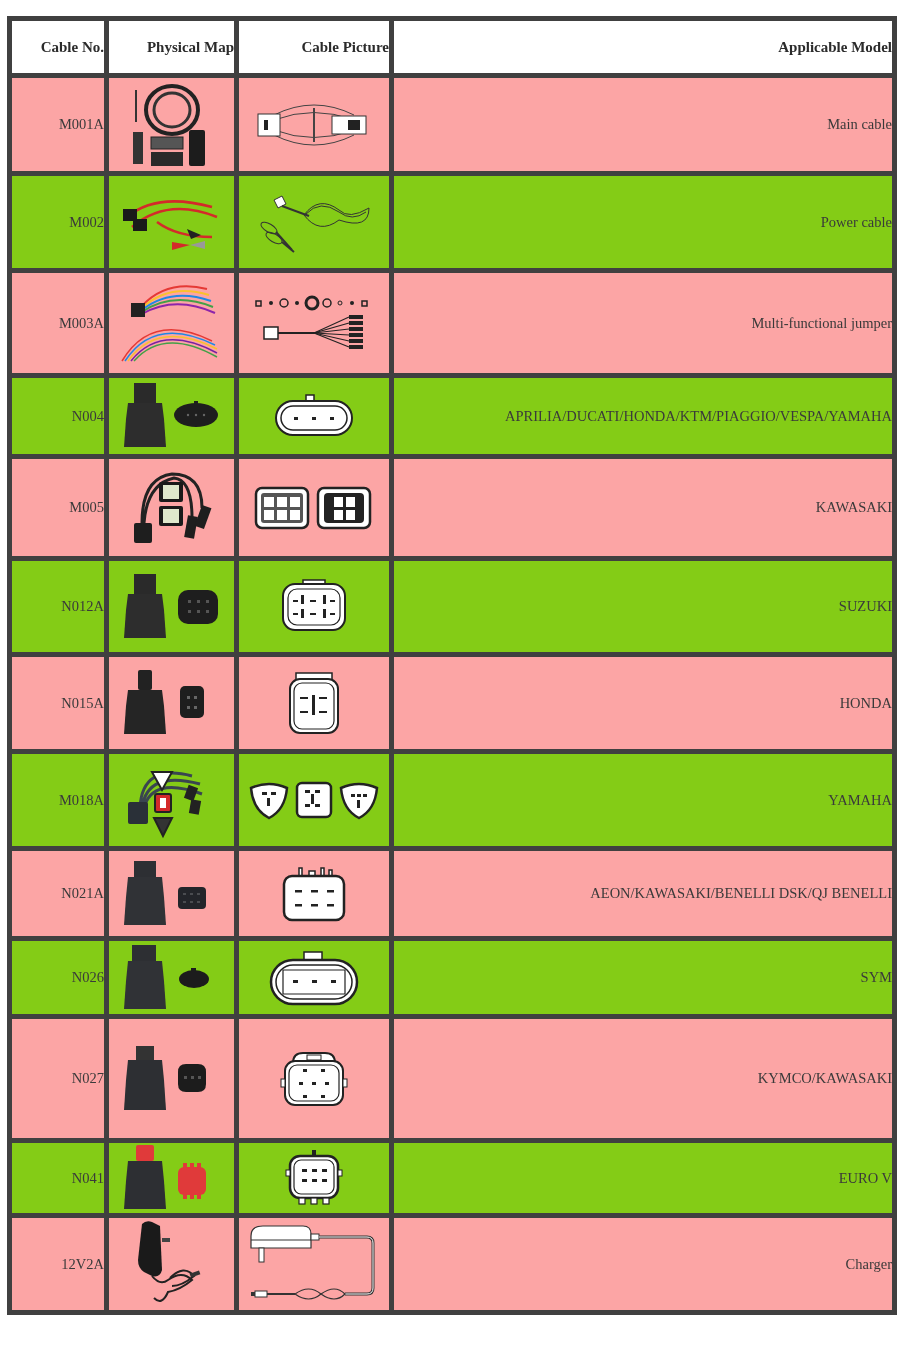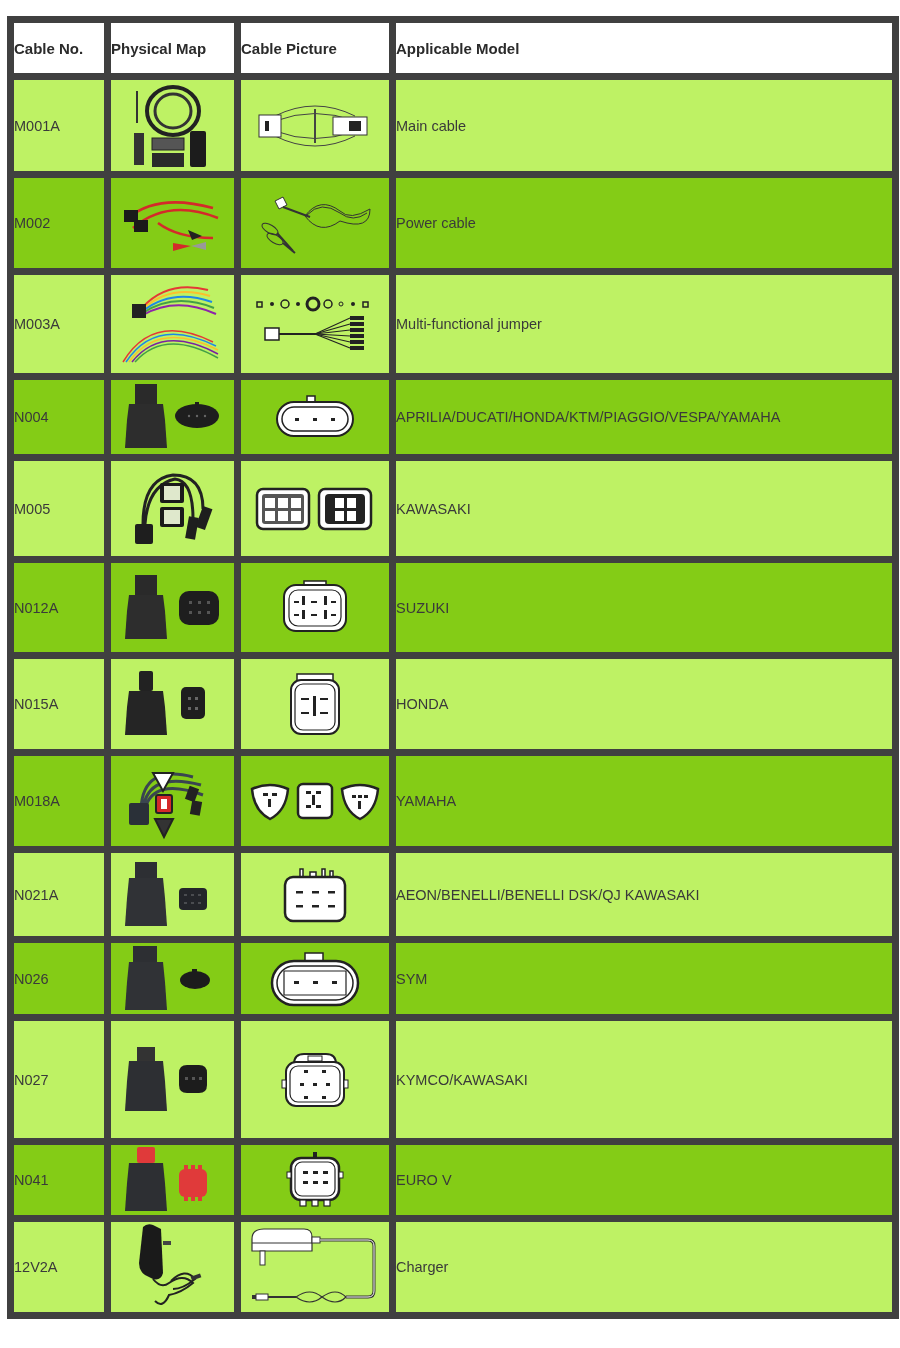--- a/index.html
+++ b/index.html
@@ -1,23 +1,23 @@
 <!DOCTYPE html>
 <html><head>
 <meta charset="utf-8">
 <style>
   * { box-sizing: border-box; margin: 0; padding: 0; }
   html, body { width: 900px; height: 1348px; background: #ffffff; overflow: hidden; }
   body { font-family: "Liberation Sans", "DejaVu Sans", sans-serif; color: #333; }
   .wrap { position: absolute; left: 7px; top: 16px; width: 885px; }
   table { border-collapse: collapse; width: 885px; table-layout: fixed; }
-  td, th { border: 7px solid #404040; text-align: left; vertical-align: middle; }
+  td, th { border: 5px solid #404040; text-align: right; vertical-align: middle; font-family: Liberation Serif, serif; }
   th { height: 57px; font-weight: bold; font-size: 15px; color: #2b2b2b; background: #fff; }
   td { font-size: 14.5px; color: #3a3a3a; }
-  tr.odd td { background: #bef264; }
+  tr.odd td { background: #fca5a5; }
   tr.even td { background: #84cc16; }
   .imgcell { position: relative; }
   svg { display: block; margin: 0 auto; }
 </style>
 </head>
 <body>
 
 <div class="wrap">
 <table>
   <colgroup>
@@ -347,21 +347,21 @@
           <g fill="#222">
                 <rect x="14" y="24" width="7" height="2.5"></rect>
                 <rect x="30" y="24" width="7" height="2.5"></rect>
                 <rect x="46" y="24" width="7" height="2.5"></rect>
           <rect x="14" y="38" width="7" height="2.5"></rect>
                 <rect x="30" y="38" width="7" height="2.5"></rect>
                 <rect x="46" y="38" width="7" height="2.5"></rect>
               </g>
         </svg>
       </td>
-      <td>AEON/BENELLI/BENELLI DSK/QJ KAWASAKI</td>
+      <td>AEON/KAWASAKI/BENELLI DSK/QJ BENELLI</td>
     </tr>
 
     <tr class="even" style="height:78px">
       <td>N026</td>
       <td class="imgcell">
         <svg width="100" height="70" viewBox="0 0 100 70">
           <rect x="10" y="2" width="24" height="16" fill="#2d2f33"></rect>
           <path d="M6 18 L40 18 L42 38 L44 66 L2 66 L4 38 Z" fill="#303236"></path>
           <ellipse cx="72" cy="36" rx="15" ry="9" fill="#1c1c1c"></ellipse>
           <rect x="69" y="25" width="5" height="4" fill="#1c1c1c"></rect>

